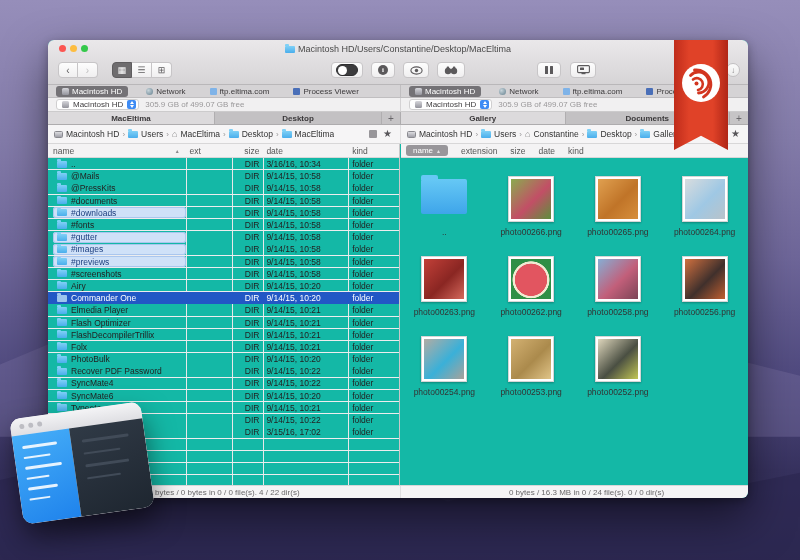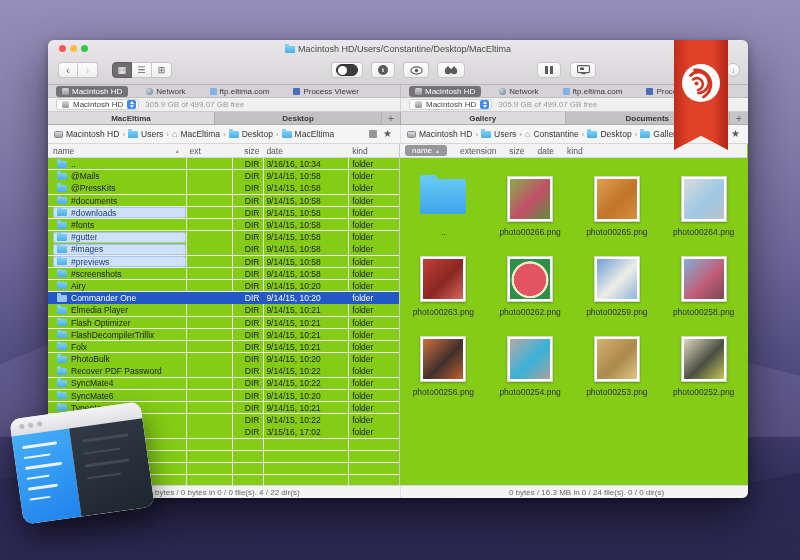--- a/index.html
+++ b/index.html
@@ -8,21 +8,21 @@
 
   
   .bg { position:absolute; inset:0;
         background:linear-gradient(180deg,#968eba 0%,#837ba9 25%,#6e6699 46%,#514b80 66%,#37325f 84%,#2d2a52 100%); }
   .mtn1 { position:absolute; left:0; right:0; top:44%; height:34%; background:#6f6799; opacity:.5;
         clip-path:polygon(0 62%,8% 48%,20% 66%,33% 38%,47% 70%,59% 42%,73% 76%,85% 52%,100% 68%,100% 100%,0 100%); }
   .mtn2 { position:absolute; left:0; right:0; bottom:0; height:26%; background:#2b2750; opacity:.6;
         clip-path:polygon(0 45%,12% 30%,26% 55%,40% 25%,56% 60%,70% 35%,84% 58%,100% 40%,100% 100%,0 100%); }
 
   
-  .win { position:absolute; left:48px; top:40px; width:700px; height:458px; background:#84cc16; border-radius:6px;
+  .win { position:absolute; left:48px; top:40px; width:700px; height:458px; background:#14b8a6; border-radius:6px;
          box-shadow:0 20px 45px rgba(0,0,0,.5), 0 3px 10px rgba(0,0,0,.3); overflow:hidden;
          display:flex; flex-direction:column; z-index:10; }
 
   .chrome { background:linear-gradient(#eae8ea,#d6d4d6); border-bottom:1px solid #b9b7b9; flex:none; }
   .titlebar { height:16px; position:relative; display:flex; align-items:center; justify-content:center; }
   .lights { position:absolute; left:11px; top:5px; display:flex; gap:4px; }
   .light { width:7px; height:7px; border-radius:50%; }
   .light.red{background:#fc5652;} .light.yellow{background:#fdbd41;} .light.green{background:#34c84a;}
   .title { font-size:9px; color:#4a4a4a; display:flex; align-items:center; gap:3px; padding-top:2px; white-space:nowrap; }
 
@@ -92,21 +92,21 @@
   .cico { display:inline-block; flex:none; }
   .cico.folder { width:10px; height:7px; background:linear-gradient(#7fd0f6,#4aaeec); border-radius:1px; position:relative; }
   .cico.folder::before { content:''; position:absolute; top:-1.5px; left:0; width:4px; height:2px; background:#7fd0f6; border-radius:1px 1px 0 0; }
   .cico.disk { width:9px; height:7px; background:linear-gradient(#dcdce0,#a0a0a8); border:0.5px solid #8a8a90; border-radius:1.5px; }
   .cico.home { width:auto; height:auto; font-size:9px; color:#7a7a7a; font-style:normal; line-height:1; }
   .crumb-end { margin-left:auto; display:flex; gap:6px; align-items:center; padding-right:2px; }
   .gridico { width:8px; height:8px; background:#98969a; border-radius:1px; }
   .star { color:#58565a; font-size:10px; line-height:1; }
 
   
-  .main { flex:1; display:flex; position:relative; min-height:0; }
+  .main { flex:1; display:flex; position:relative; min-height:0;justify-content:space-between; }
   .pane { position:relative; }
   .pane.left { width:352px; border-right:1px solid #c8c7c8; }
   .pane.right { width:347px; }
 
   .lheader, .rheader { height:14px; background:#f4f3f4; border-bottom:1px solid #d8d7d8; display:flex; align-items:center;
                        font-size:8.5px; color:#555; }
   .c-name { width:138px; display:flex; align-items:center; padding-left:5px; overflow:hidden; }
   .c-ext  { width:46px; padding-left:4px; overflow:hidden; }
   .c-size { width:31px; text-align:right; padding-right:3px; }
   .c-date { width:85px; padding-left:4px; white-space:nowrap; overflow:hidden; }
@@ -724,26 +724,20 @@
             <div class="tlabel">photo00263.png</div>
           </div>
           <div class="tile">
             <div class="thumb">
               <div class="img" style="background: radial-gradient(circle at 50% 52%, rgb(226, 85, 96) 0px, rgb(226, 85, 96) 55%, rgb(241, 234, 211) 57%, rgb(241, 234, 211) 63%, rgb(47, 143, 70) 65%, rgb(47, 143, 70) 100%);"></div>
             </div>
             <div class="tlabel">photo00262.png</div>
           </div>
           <div class="tile">
             <div class="thumb">
-              <div class="img" style="background: linear-gradient(135deg, rgb(111, 159, 216), rgb(238, 237, 230) 55%, rgb(143, 180, 222));"></div>
-            </div>
-            <div class="tlabel">photo00259.png</div>
-          </div>
-          <div class="tile">
-            <div class="thumb">
               <div class="img" style="background: linear-gradient(135deg, rgb(134, 174, 212), rgb(194, 95, 122) 55%, rgb(124, 68, 86));"></div>
             </div>
             <div class="tlabel">photo00258.png</div>
           </div>
           <div class="tile">
             <div class="thumb">
               <div class="img" style="background: linear-gradient(135deg, rgb(208, 112, 63), rgb(64, 48, 44) 55%, rgb(192, 95, 48));"></div>
             </div>
             <div class="tlabel">photo00256.png</div>
           </div>

